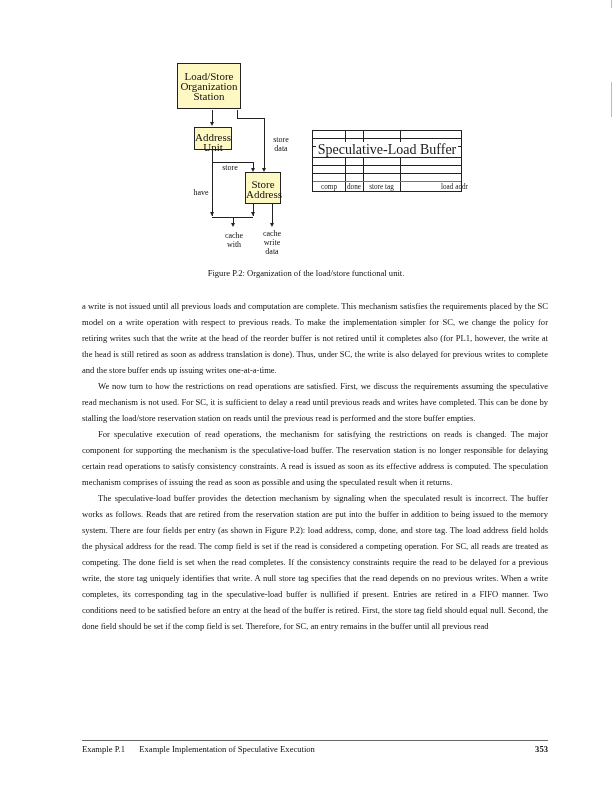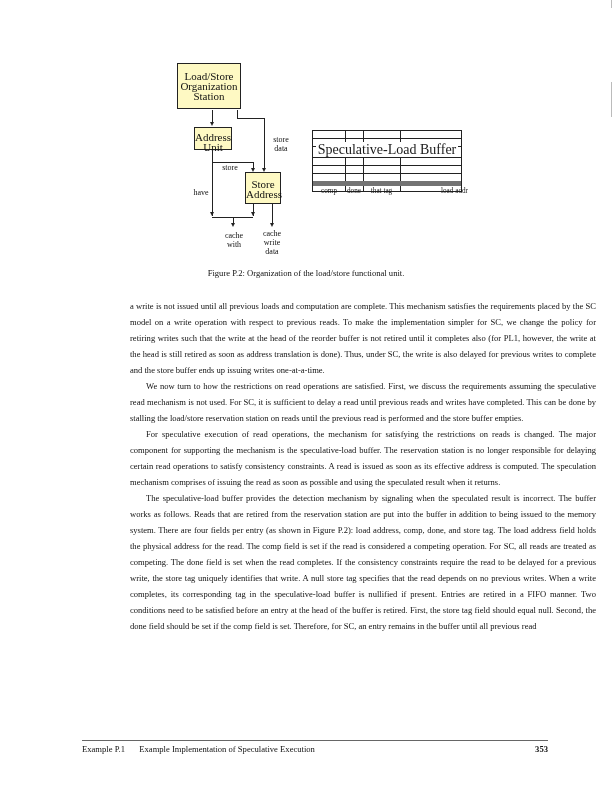--- a/index.html
+++ b/index.html
@@ -9,36 +9,36 @@
            text-align: center; font-size: 11px; line-height: 10px; color: #111; }
     .lbl { position: absolute; font-size: 8px; line-height: 9px; color: #111; text-align: center; }
     .hl { position: absolute; height: 0; border-top: 1px solid #222; }
     .vl { position: absolute; width: 0; border-left: 1px solid #222; }
     .arr { position: absolute; width: 0; height: 0;
            border-left: 2px solid transparent; border-right: 2px solid transparent;
            border-top: 4px solid #222; }
     .caption { position: absolute; left: 0; width: 612px; top: 268px; text-align: center;
                font-size: 8.6px; color: #111; }
     .body-text { position: absolute; left: 82px; width: 466px; top: 298px;
-                 font-size: 8.55px; line-height: 16px; text-align: justify; color: #111; margin-left: 48px; }
+                 font-size: 8.55px; line-height: 16px; text-align: justify; color: #111; }
     .body-text p { margin: 0; }
     .body-text p.indent { text-indent: 16px; }
     .footer-rule { position: absolute; left: 82px; width: 466px; top: 740px;
                    border-top: 1px solid #666; }
     .footer { position: absolute; left: 82px; width: 466px; top: 744px;
               font-size: 8.6px; color: #111; }
     .footer .num { position: absolute; right: 0; top: 0; font-weight: bold; }
     .slb { position: absolute; left: 312px; top: 130px; width: 148px; height: 60px;
            border: 1px solid #222; }
     .slb-title { position: absolute; left: 0; width: 148px; top: 11px; text-align: center;
                  font-size: 14px; background: transparent; }
     .slb-title span { background: #fff; padding: 0 2px; }
     .slb-row { position: absolute; left: 0; width: 148px; border-top: 1px solid #222; }
     .slb-fields { position: absolute; left: 0; top: 50px; width: 148px; height: 10px;
-                  border-top: 5px solid #737373; font-size: 7.2px; line-height: 10px; }
+                  border-top: 1px solid #737373; font-size: 7.2px; line-height: 10px; }
     .slb-fields span { position: absolute; top: 0; text-align: center; }
     .edge-mark { position: absolute; left: 611px; width: 1px; background: #bbb; }
   </style>
 </head>
 <body>
 
 <div>
 
   <div class="box" style="left:177px; top:63px; width:64px; height:46px; padding-top:7px; box-sizing:border-box;">
     <div>Load/Store</div>
@@ -103,21 +103,21 @@
     <div class="slb-row" style="top:15px;"></div>
     <div class="slb-row" style="top:26px;"></div>
     <div class="slb-row" style="top:34px;"></div>
     <div class="slb-row" style="top:42px;"></div>
     <div class="slb-title">
       <span>Speculative-Load Buffer</span>
     </div>
     <div class="slb-fields">
       <span style="left:0; width:32px;">comp</span>
       <span style="left:32px; width:18px;">done</span>
-      <span style="left:50px; width:37px;">that tag</span>
+      <span style="left:50px; width:37px;">store tag</span>
       <span style="left:87px; width:61px;padding-left:24px;">load addr</span>
     </div>
   </div>
 </div>
 
 <div class="caption">Figure P.2: Organization of the load/store functional unit.</div>
 
 <div class="body-text">
   <p>a write is not issued until all previous loads and computation are complete. This mechanism satisfies the requirements placed by the SC model on a write operation with respect to previous reads. To make the implementation simpler for SC, we change the policy for retiring writes such that the write at the head of the reorder buffer is not retired until it completes also (for PL1, however, the write at the head is still retired as soon as address translation is done). Thus, under SC, the write is also delayed for previous writes to complete and the store buffer ends up issuing writes one-at-a-time.</p>
   <p class="indent">We now turn to how the restrictions on read operations are satisfied. First, we discuss the requirements assuming the speculative read mechanism is not used. For SC, it is sufficient to delay a read until previous reads and writes have completed. This can be done by stalling the load/store reservation station on reads until the previous read is performed and the store buffer empties.</p>

